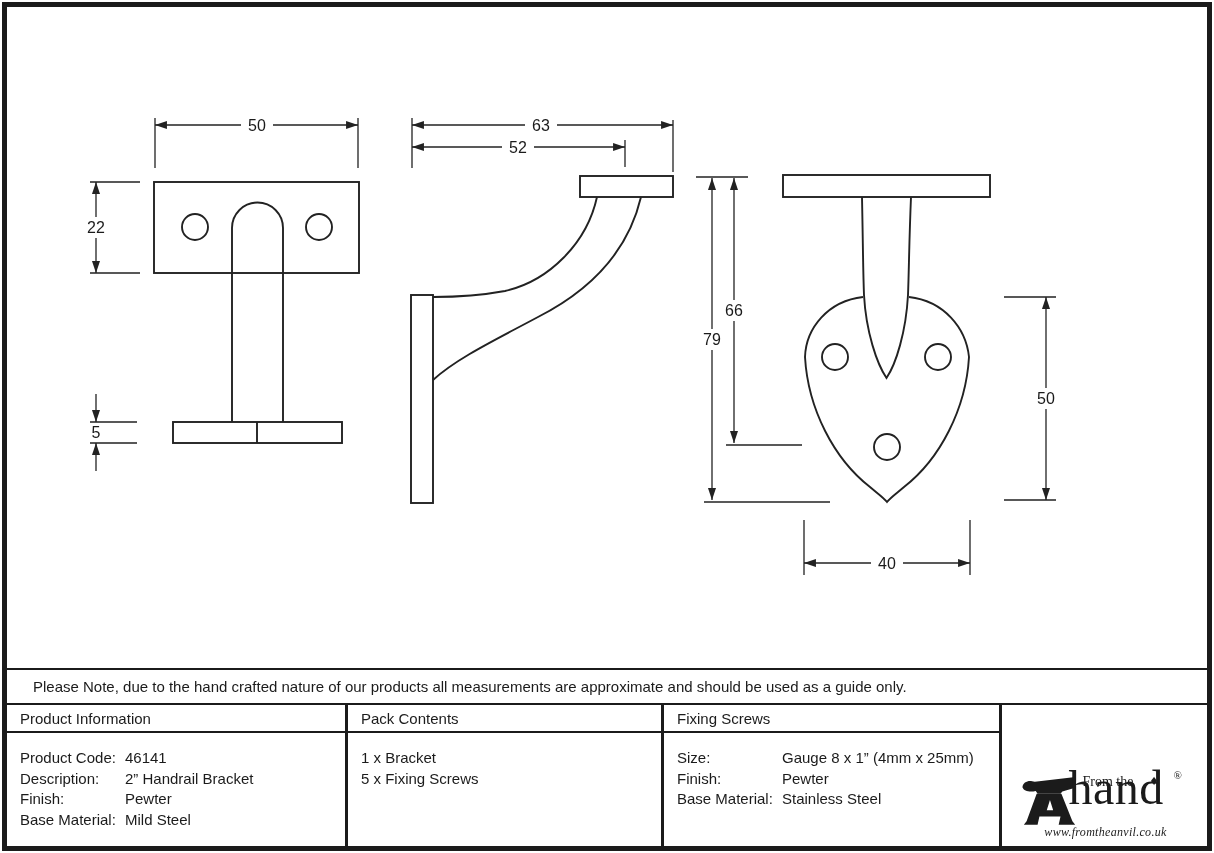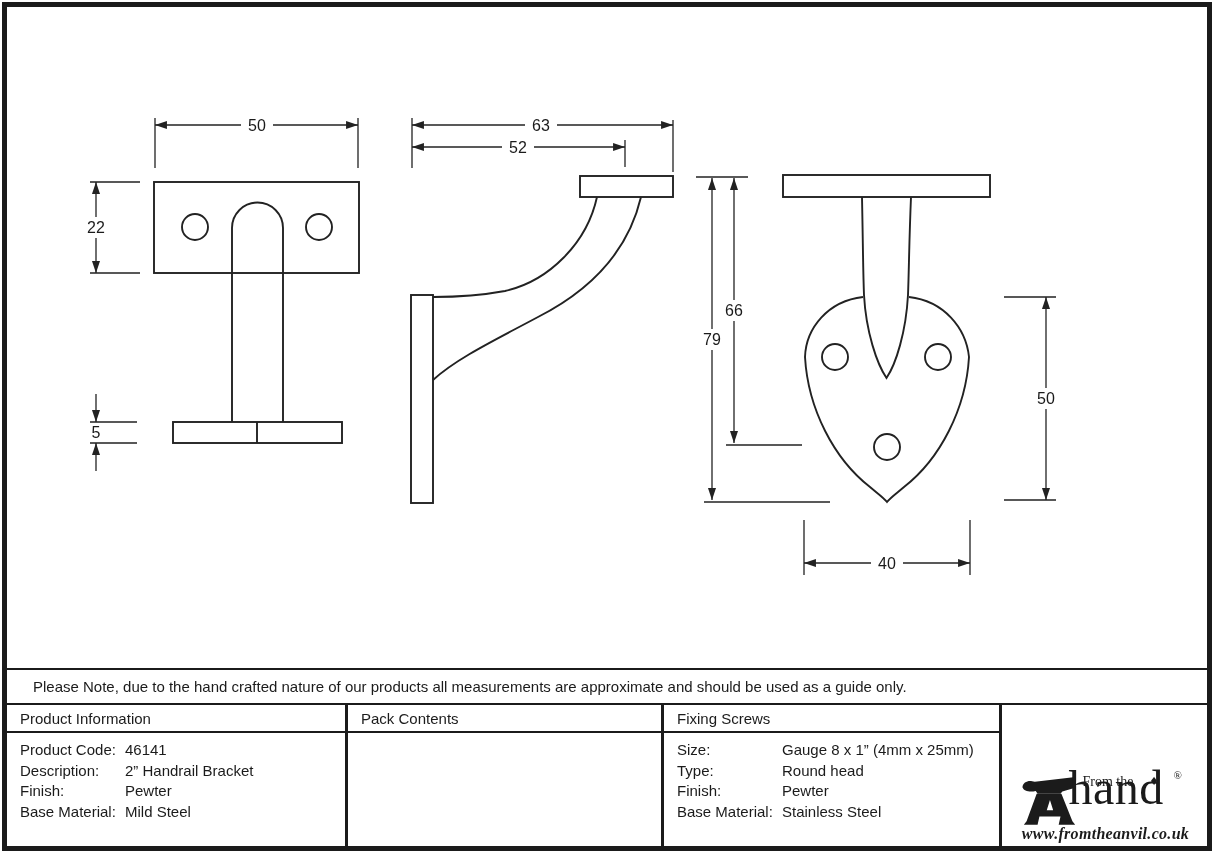--- a/index.html
+++ b/index.html
@@ -11,35 +11,35 @@
   .note-row{position:absolute;left:7px;right:7px;top:668px;height:37px;box-sizing:border-box;
             border-top:2px solid #1b1b1b;border-bottom:2px solid #1b1b1b;
             display:flex;align-items:center;padding-left:26px;font-size:15px;}
 
   .info-table{position:absolute;left:7px;right:7px;top:705px;bottom:7px;display:grid;
               grid-template-columns:341px 316px 338px 1fr;}
   .col{box-sizing:border-box;border-right:3px solid #1b1b1b;}
   .col:last-child{border-right:none;}
   .cell-header{height:28px;box-sizing:border-box;border-bottom:2px solid #1b1b1b;
                display:flex;align-items:center;padding:12px 13px;font-size:15px;}
-  .cell-body{padding:7px 10px 0 13px;font-size:15px;line-height:20.5px;}
+  .cell-body{padding:7px 10px 0 13px;font-size:15px;line-height:20.5px;margin-top:8px;}
   .kv{display:grid;grid-template-columns:105px 1fr;}
   .list-line{display:block;}
 
   .col-logo{display:flex;align-items:flex-end;justify-content:center;}
   .logo-box{position:relative;width:166px;height:74px;}
   .anvil-icon{position:absolute;left:0;top:4px;width:55px;height:50px;}
   .from-the{position:absolute;left:61px;top:2px;font-family:"Liberation Serif",serif;font-size:14px;}
   .diamond{position:absolute;left:129px;top:0px;font-size:14px;}
   .nvil{position:absolute;left:47px;top:-13px;font-family:"Liberation Serif",serif;
         font-size:48px;line-height:1.2;letter-spacing:0.5px;}
   .reg{position:absolute;left:152px;top:-3px;font-size:11px;font-family:"Liberation Serif",serif;}
   .website{position:absolute;left:-4px;right:-6px;top:53px;text-align:center;
-           font-family:"Liberation Serif",serif;font-style:italic;font-weight:bold;
-           font-size:16px;letter-spacing:0.3px;}
+           font-family:"Liberation Serif",serif;font-style:italic;font-weight:normal;
+           font-size:12px;letter-spacing:0.3px;}
 
   
   .part{stroke:#222;stroke-width:1.9;fill:none;stroke-linejoin:miter;}
   .dim{stroke:#222;stroke-width:1.3;fill:none;}
   .dimtxt{font-family:"Liberation Sans",sans-serif;font-size:16px;fill:#1b1b1b;
           text-anchor:middle;}
   .mask{fill:#fff;stroke:none;}
   .arrfill{fill:#222;}
 </style>
 </head>
@@ -156,34 +156,34 @@
           <span>Base Material:</span>
           <span>Mild Steel</span>
         </div>
       </div>
     </div>
 
     <div class="col">
       <div class="cell-header">
         <span>Pack Contents</span>
       </div>
+      <div class="cell-body">
+        <span class="list-line">1 x Bracket</span>
+        <span class="list-line">5 x Fixing Screws</span>
+      </div>
     </div>
 
     <div class="col">
       <div class="cell-header">
         <span>Fixing Screws</span>
       </div>
       <div class="cell-body">
         <div class="kv">
           <span>Size:</span>
           <span>Gauge 8 x 1” (4mm x 25mm)</span>
-        </div>
-        <div class="kv">
-          <span>Type:</span>
-          <span>Round head</span>
         </div>
         <div class="kv">
           <span>Finish:</span>
           <span>Pewter</span>
         </div>
         <div class="kv">
           <span>Base Material:</span>
           <span>Stainless Steel</span>
         </div>
       </div>

